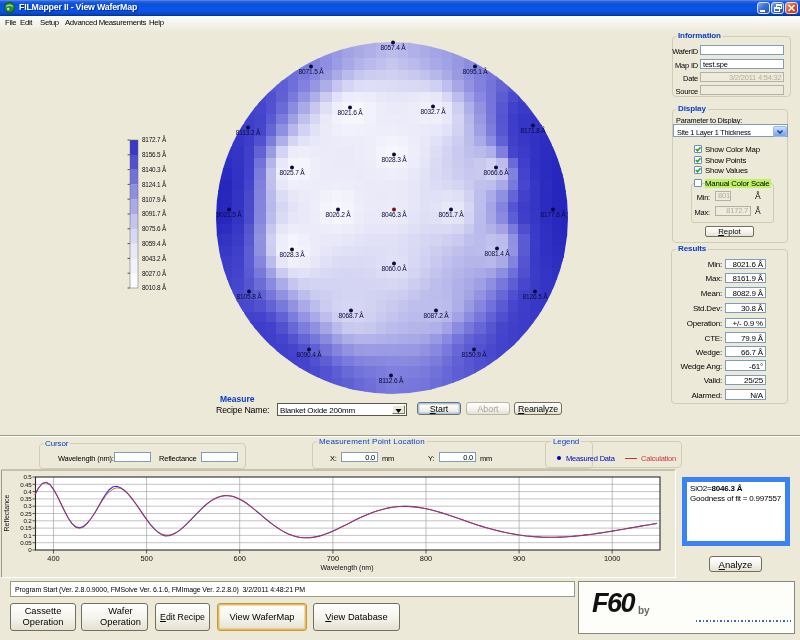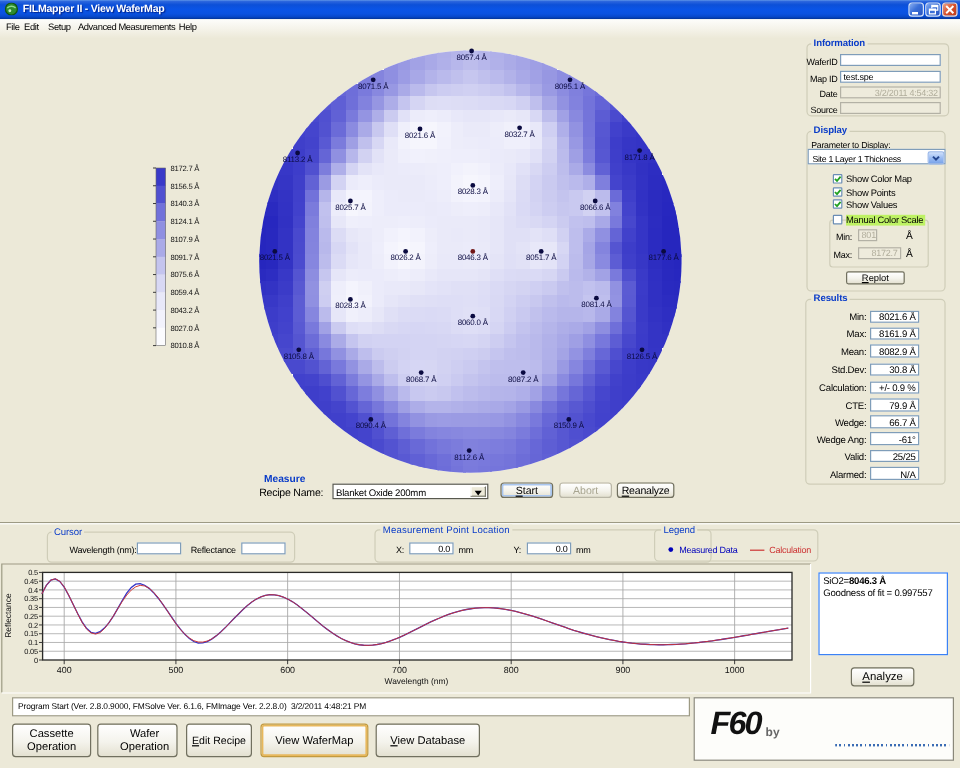--- a/index.html
+++ b/index.html
@@ -1105,21 +1105,21 @@
 <text x="146.6" y="97.0" font-size="7.4" fill="#111" text-anchor="middle" font-family="Liberation Sans,sans-serif">500</text>
 <text x="239.7" y="97.0" font-size="7.4" fill="#111" text-anchor="middle" font-family="Liberation Sans,sans-serif">600</text>
 <text x="332.9" y="97.0" font-size="7.4" fill="#111" text-anchor="middle" font-family="Liberation Sans,sans-serif">700</text>
 <text x="426.0" y="97.0" font-size="7.4" fill="#111" text-anchor="middle" font-family="Liberation Sans,sans-serif">800</text>
 <text x="519.1" y="97.0" font-size="7.4" fill="#111" text-anchor="middle" font-family="Liberation Sans,sans-serif">900</text>
 <text x="612.2" y="97.0" font-size="7.4" fill="#111" text-anchor="middle" font-family="Liberation Sans,sans-serif">1000</text>
 <text x="347" y="106.0" font-size="7" fill="#111" text-anchor="middle" font-family="Liberation Sans,sans-serif">Wavelength (nm)</text>
 <text x="9" y="49.0" font-size="7" fill="#111" text-anchor="middle" font-family="Liberation Sans,sans-serif" transform="rotate(-90 9 49.0)">Reflectance</text>
 </svg>
 
-<div class="abs" style="left:682px;top:477px;width:108px;height:69px;background:#fff;border:1px solid #3b82f6;">
+<div class="abs" style="left:682px;top:477px;width:108px;height:69px;background:#fff;border:5px solid #3b82f6;">
   <span class="abs" style="left:3px;top:2px;font-size:8px;letter-spacing:-0.2px;">SiO2=<b>8046.3 Å</b></span>
   <span class="abs" style="left:3px;top:12px;font-size:8px;letter-spacing:-0.2px;">Goodness of fit = 0.997557</span>
 </div>
 <div class="btn" style="left:709px;top:556px;width:53px;height:16px;">
     <span style="font-size:9.5px;"><u>A</u>nalyze</span>
   </div>
 
 <div class="abs" style="left:10px;top:581px;width:565px;height:16px;background:#fff;border:1px solid #9d9a84;">
   <span class="abs" style="left:4px;top:4px;font-size:7px;letter-spacing:-0.1px;white-space:nowrap;">Program Start (Ver. 2.8.0.9000, FMSolve Ver. 6.1.6, FMImage Ver. 2.2.8.0)&nbsp; 3/2/2011 4:48:21 PM</span>
 </div>
@@ -1202,21 +1202,21 @@
 <div class="gb" style="left:671px;top:249px;width:117px;height:155px;"></div>
 <span class="gbcap" style="left:676px;top:244px;">Results</span>
 <span class="lbl rt" style="left:652px;top:260.0px;width:70px;font-size:8px;">Min:</span>
 <div class="tb rt" style="left:725px;top:258.5px;width:41px;height:10.5px;font-size:8px;line-height:9px;">8021.6 Å</div>
 <span class="lbl rt" style="left:652px;top:274.2px;width:70px;font-size:8px;">Max:</span>
 <div class="tb rt" style="left:725px;top:272.7px;width:41px;height:10.5px;font-size:8px;line-height:9px;">8161.9 Å</div>
 <span class="lbl rt" style="left:652px;top:288.7px;width:70px;font-size:8px;">Mean:</span>
 <div class="tb rt" style="left:725px;top:287.2px;width:41px;height:10.5px;font-size:8px;line-height:9px;">8082.9 Å</div>
 <span class="lbl rt" style="left:652px;top:304.0px;width:70px;font-size:8px;">Std.Dev:</span>
 <div class="tb rt" style="left:725px;top:302.5px;width:41px;height:10.5px;font-size:8px;line-height:9px;">30.8 Å</div>
-<span class="lbl rt" style="left:652px;top:319.0px;width:70px;font-size:8px;">Calculation:</span>
+<span class="lbl rt" style="left:652px;top:319.0px;width:70px;font-size:8px;">Operation:</span>
 <div class="tb rt" style="left:725px;top:317.5px;width:41px;height:10.5px;font-size:8px;line-height:9px;">+/- 0.9 %</div>
 <span class="lbl rt" style="left:652px;top:333.7px;width:70px;font-size:8px;">CTE:</span>
 <div class="tb rt" style="left:725px;top:332.2px;width:41px;height:10.5px;font-size:8px;line-height:9px;">79.9 Å</div>
 <span class="lbl rt" style="left:652px;top:347.8px;width:70px;font-size:8px;">Wedge:</span>
 <div class="tb rt" style="left:725px;top:346.3px;width:41px;height:10.5px;font-size:8px;line-height:9px;">66.7 Å</div>
 <span class="lbl rt" style="left:652px;top:361.9px;width:70px;font-size:8px;">Wedge Ang:</span>
 <div class="tb rt" style="left:725px;top:360.4px;width:41px;height:10.5px;font-size:8px;line-height:9px;">-61°</div>
 <span class="lbl rt" style="left:652px;top:376.3px;width:70px;font-size:8px;">Valid:</span>
 <div class="tb rt" style="left:725px;top:374.8px;width:41px;height:10.5px;font-size:8px;line-height:9px;">25/25</div>
 <span class="lbl rt" style="left:652px;top:390.7px;width:70px;font-size:8px;">Alarmed:</span>

